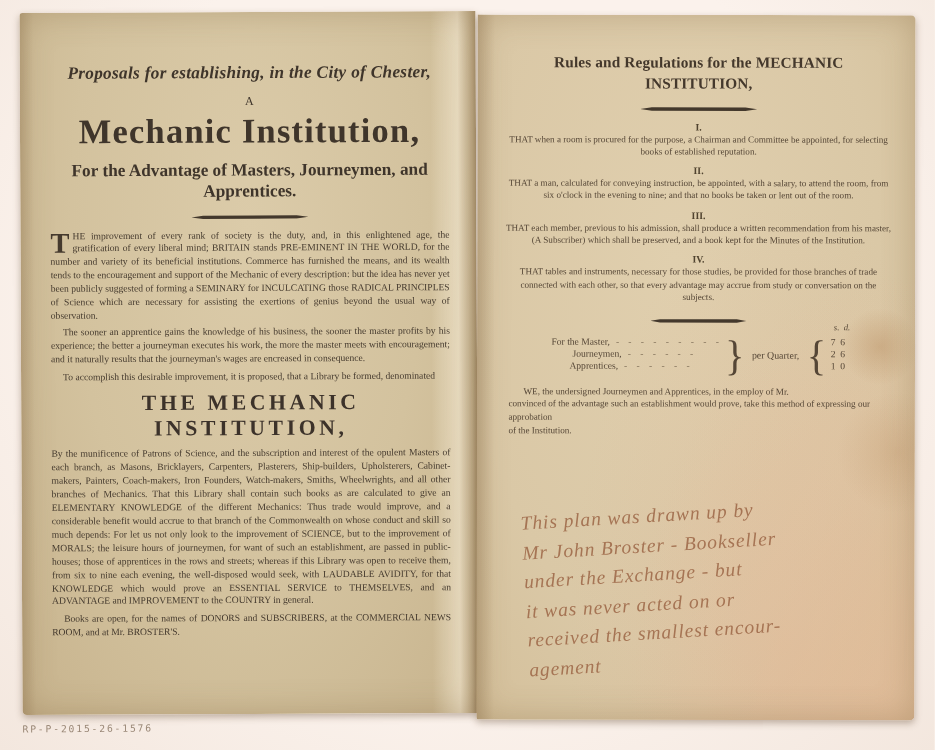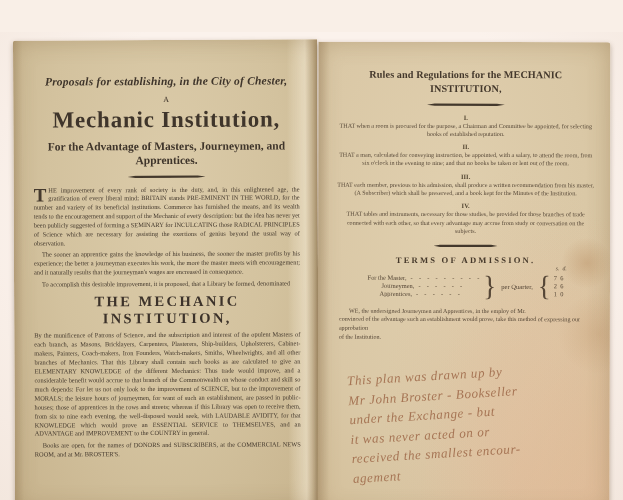--- a/index.html
+++ b/index.html
@@ -4,21 +4,21 @@
 <style>
   html,body{margin:0;padding:0;}
   body{
     width:623px;height:500px;
     background:#f9efe7;
     font-family:"Liberation Serif", serif;
     color:#3f352b;
     overflow:hidden;
     position:relative;
   }
-  .stage{position:absolute;inset:0;background:radial-gradient(ellipse at 50% 40%, #fbf2ec 60%, #f3e7de 100%);margin-top:32px;}
+  .stage{position:absolute;inset:0;background:radial-gradient(ellipse at 50% 40%, #fbf2ec 60%, #f3e7de 100%);}
 
   .page{
     position:absolute;
     overflow:hidden;
     box-shadow: inset 0 0 22px rgba(120,90,50,.30), 0 2px 5px rgba(80,55,30,.35);
   }
   .page.left{
     left:14px; top:8px; width:304px; height:468px;
     background:
       linear-gradient(90deg, rgba(110,80,45,.18) 0, rgba(110,80,45,0) 3%),
@@ -141,21 +141,20 @@
         <div class="rule-numeral">III.</div>
         <div class="rule-text">THAT each member, previous to his admission, shall produce a written recommendation from his master, (A Subscriber) which shall be preserved, and a book kept for the Minutes of the Institution.</div>
       </div>
       <div class="rule-block">
         <div class="rule-numeral">IV.</div>
         <div class="rule-text">THAT tables and instruments, necessary for those studies, be provided for those branches of trade connected with each other, so that every advantage may accrue from study or conversation on the subjects.</div>
       </div>
 
       <div class="swell w60" style="margin-top:9px"></div>
 
-      <div class="terms-heading">TERMS OF ADMISSION.</div>
 
       <div class="terms-table">
         <div class="tt-rows">
           <div class="tt-row"><span class="tt-label">For the Master,</span><span class="tt-leader">-  -  -  -  -  -  -  -  -</span></div>
           <div class="tt-row"><span class="tt-label">Journeymen,</span><span class="tt-leader">-  -  -  -  -  -</span></div>
           <div class="tt-row"><span class="tt-label">Apprentices,</span><span class="tt-leader">-  -  -  -  -  -</span></div>
         </div>
         <div class="tt-brace">}</div>
         <div class="tt-quarter">per Quarter,</div>
         <div class="tt-brace">{</div>

